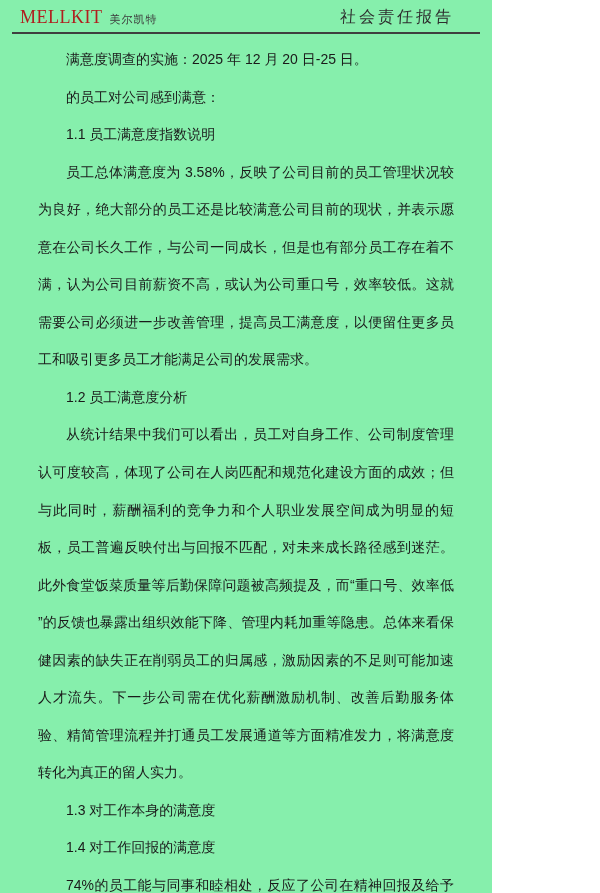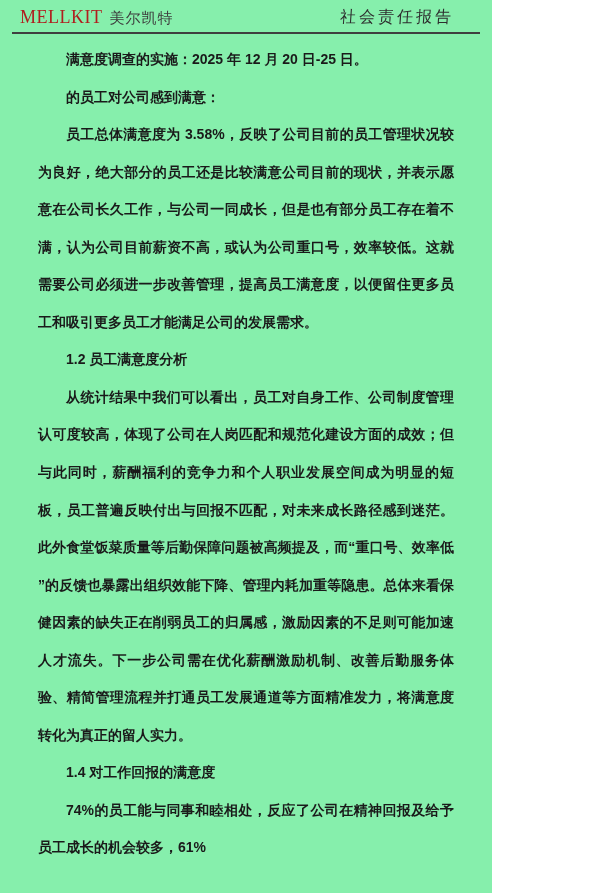--- a/index.html
+++ b/index.html
@@ -31,21 +31,21 @@
     align-items: baseline;
   }
   .logo-en {
     font-family: "Liberation Serif", serif;
     font-size: 18px;
     font-weight: 400;
     color: #b01e1e;
     letter-spacing: 0.5px;
   }
   .logo-cn {
-    font-size: 15px;
+    font-size: 11px;
     color: #3d3d3d;
     margin-left: 7px;
     letter-spacing: 1px;
   }
   .report-title {
     font-family: "Liberation Serif", serif;
     font-size: 16px;
     color: #2e2e2e;
     letter-spacing: 3px;
     transform: skewX(-4deg);
@@ -54,39 +54,40 @@
     flex: 1;
     padding: 7px 38px 0 38px;
     font-size: 14px;
     line-height: 37.55px;
     text-align: justify;
     color: #1a1a1a;
   }
   .doc-body p {
     margin: 0;
     text-indent: 2em;
-    font-weight: bold;
   }
 </style>
 </head>
 <body>
 
 <div class="page">
 
   <header class="page-header">
     <div class="logo-group">
       <span class="logo-en">MELLKIT</span>
       <span class="logo-cn">美尔凯特</span>
     </div>
     <div class="report-title">社会责任报告</div>
   </header>
 
   <main class="doc-body">
     <p>满意度调查的实施：2025 年 12 月 20 日-25 日。</p>
     <p>的员工对公司感到满意：</p>
+    <p>1.1 员工满意度指数说明</p>
     <p>员工总体满意度为 3.58%，反映了公司目前的员工管理状况较为良好，绝大部分的员工还是比较满意公司目前的现状，并表示愿意在公司长久工作，与公司一同成长，但是也有部分员工存在着不满，认为公司目前薪资不高，或认为公司重口号，效率较低。这就需要公司必须进一步改善管理，提高员工满意度，以便留住更多员工和吸引更多员工才能满足公司的发展需求。</p>
     <p>1.2 员工满意度分析</p>
     <p>从统计结果中我们可以看出，员工对自身工作、公司制度管理认可度较高，体现了公司在人岗匹配和规范化建设方面的成效；但与此同时，薪酬福利的竞争力和个人职业发展空间成为明显的短板，员工普遍反映付出与回报不匹配，对未来成长路径感到迷茫。此外食堂饭菜质量等后勤保障问题被高频提及，而“重口号、效率低 ”的反馈也暴露出组织效能下降、管理内耗加重等隐患。总体来看保健因素的缺失正在削弱员工的归属感，激励因素的不足则可能加速人才流失。下一步公司需在优化薪酬激励机制、改善后勤服务体验、精简管理流程并打通员工发展通道等方面精准发力，将满意度转化为真正的留人实力。</p>
+    <p>1.3 对工作本身的满意度</p>
     <p>1.4 对工作回报的满意度</p>
     <p>74%的员工能与同事和睦相处，反应了公司在精神回报及给予员工成长的机会较多，61%</p>
   </main>
 
 </div>
 
 </body></html>

